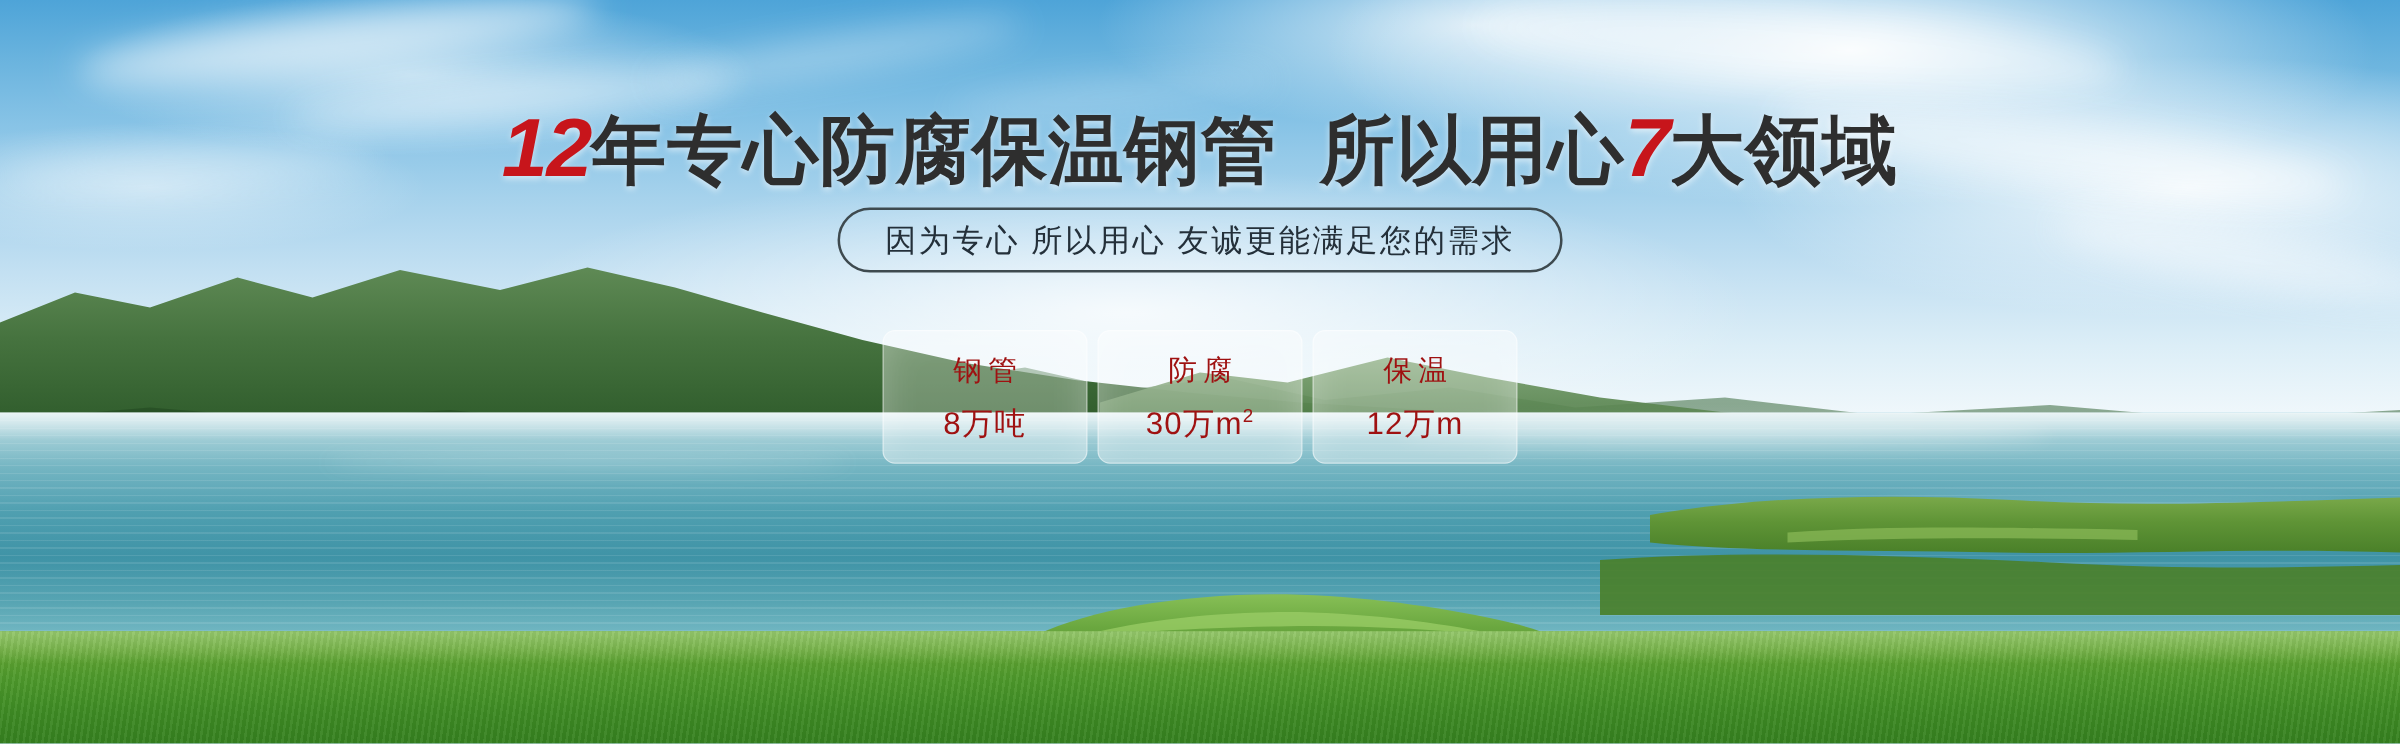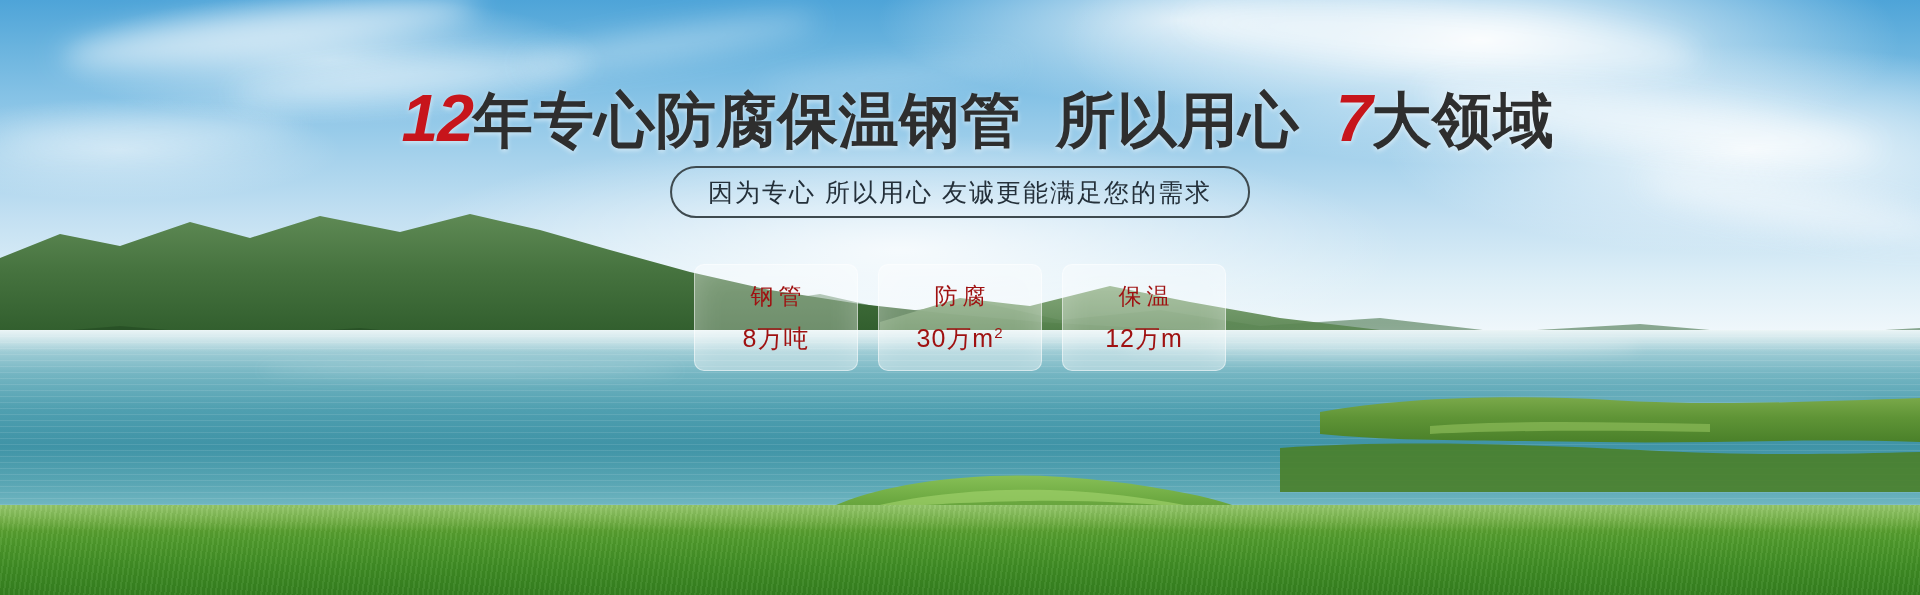--- a/index.html
+++ b/index.html
@@ -178,21 +178,20 @@
     letter-spacing: 1px;
     text-shadow: 0 2px 5px rgba(255,255,255,0.55);
   }
   .headline .num {
     color: #c7151b;
     font-size: 66px;
     font-family: "Liberation Sans", "DejaVu Sans", sans-serif;
     font-style: italic;
     font-weight: bold;
     letter-spacing: -1px;
-    margin-left: 36px;
   }
   .headline .gap {
     display: inline-block;
     width: 34px;
   }
 
   .subtitle-pill {
     position: absolute;
     left: 50%;
     transform: translateX(-50%);
@@ -212,21 +211,21 @@
     text-align: center;
   }
 
   
   .cards {
     position: absolute;
     left: 50%;
     transform: translateX(-50%);
     top: 264px;
     display: flex;
-    gap: 20px;
+    gap: 8px;
   }
   .card {
     width: 162px;
     height: 105px;
     border-radius: 10px;
     background: rgba(255,255,255,0.30);
     border: 1px solid rgba(255,255,255,0.55);
     box-shadow: inset 0 0 30px rgba(255,255,255,0.22);
     display: flex;
     flex-direction: column;

